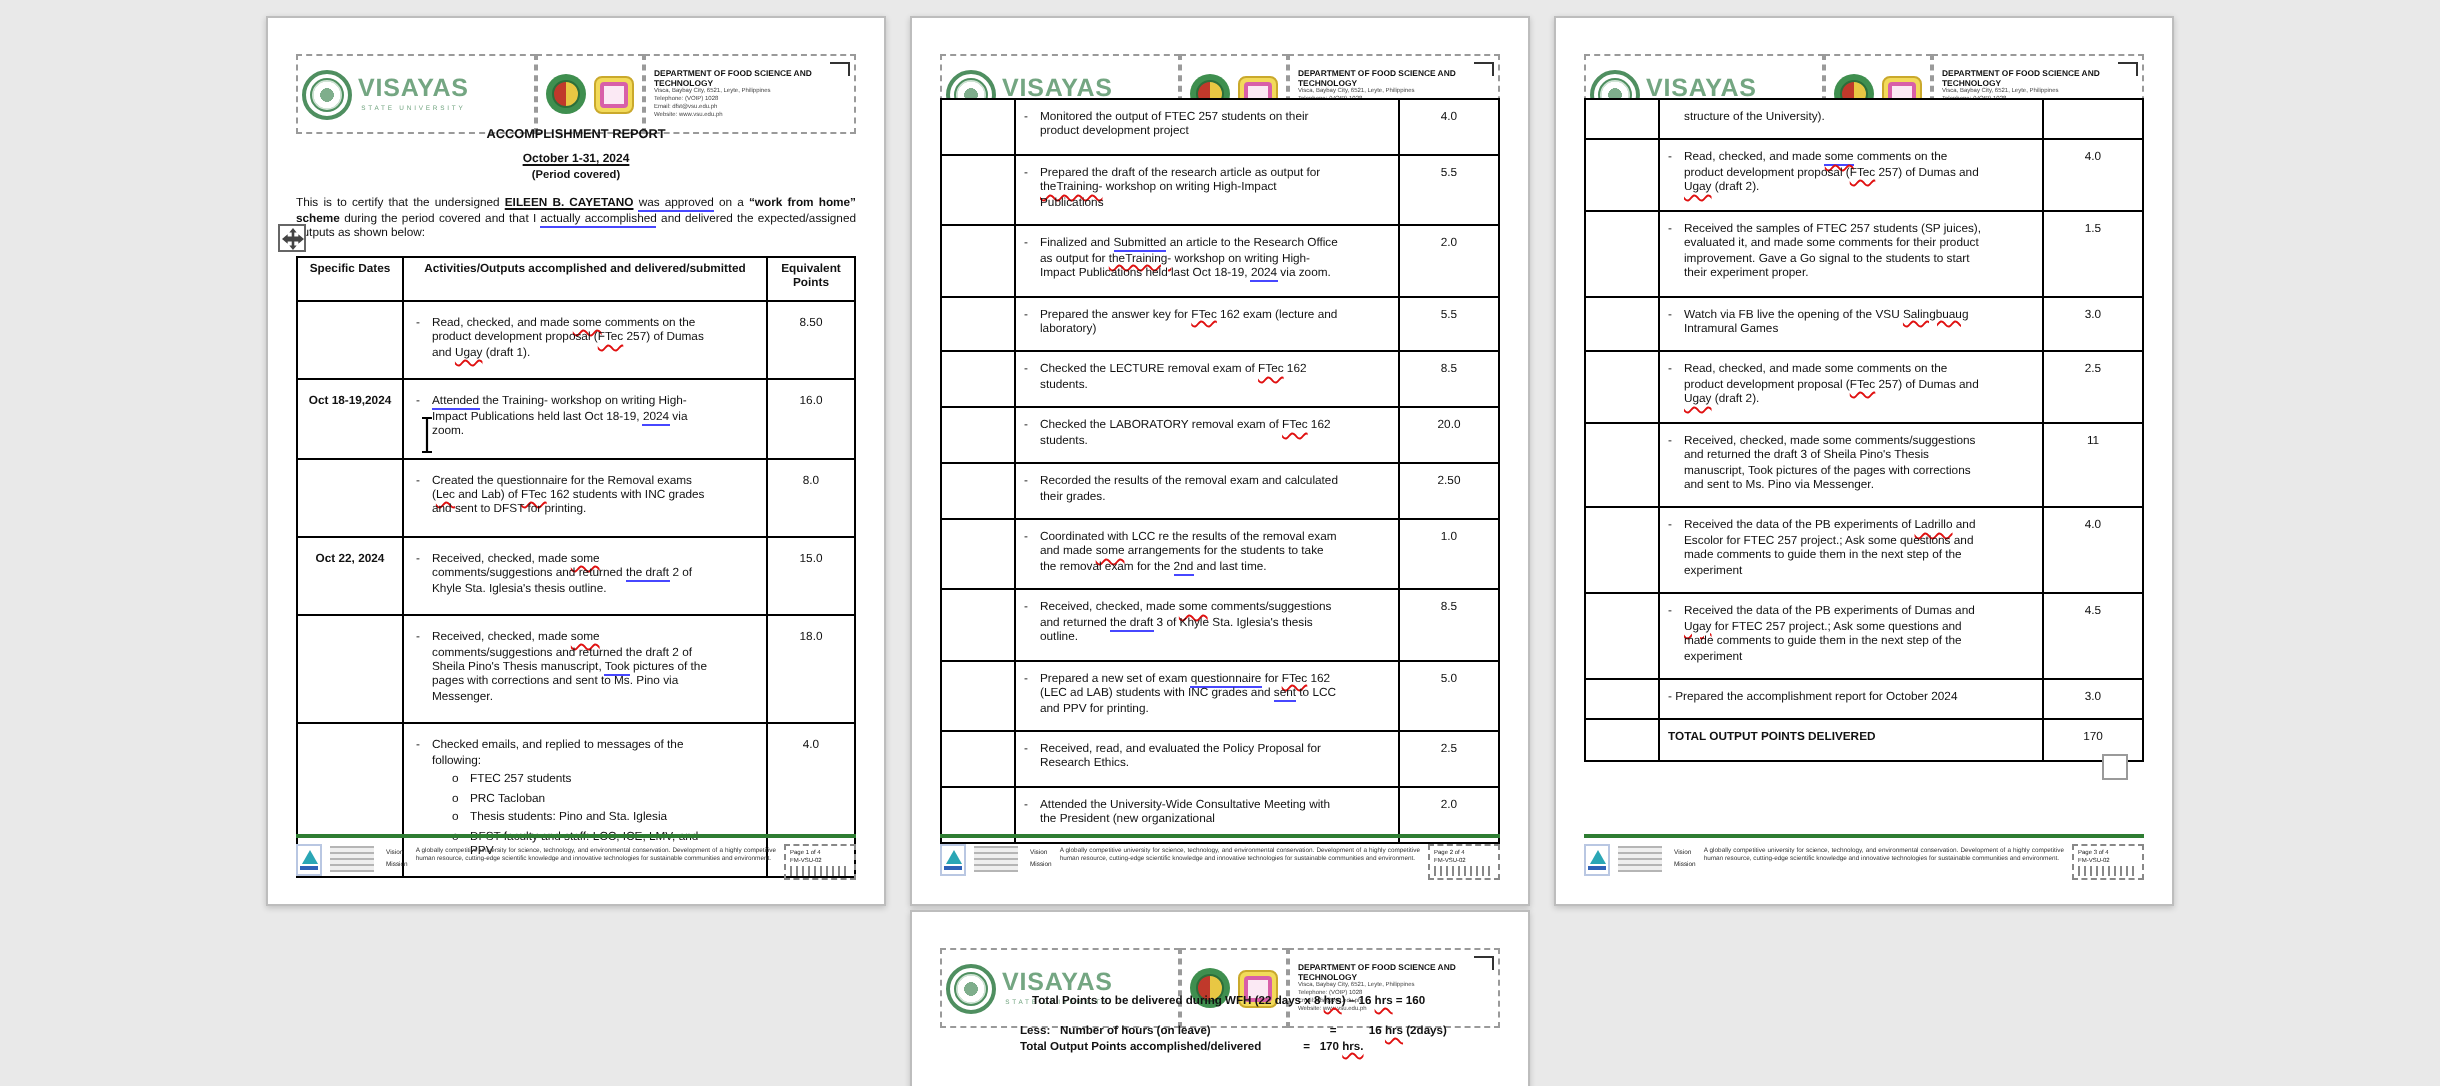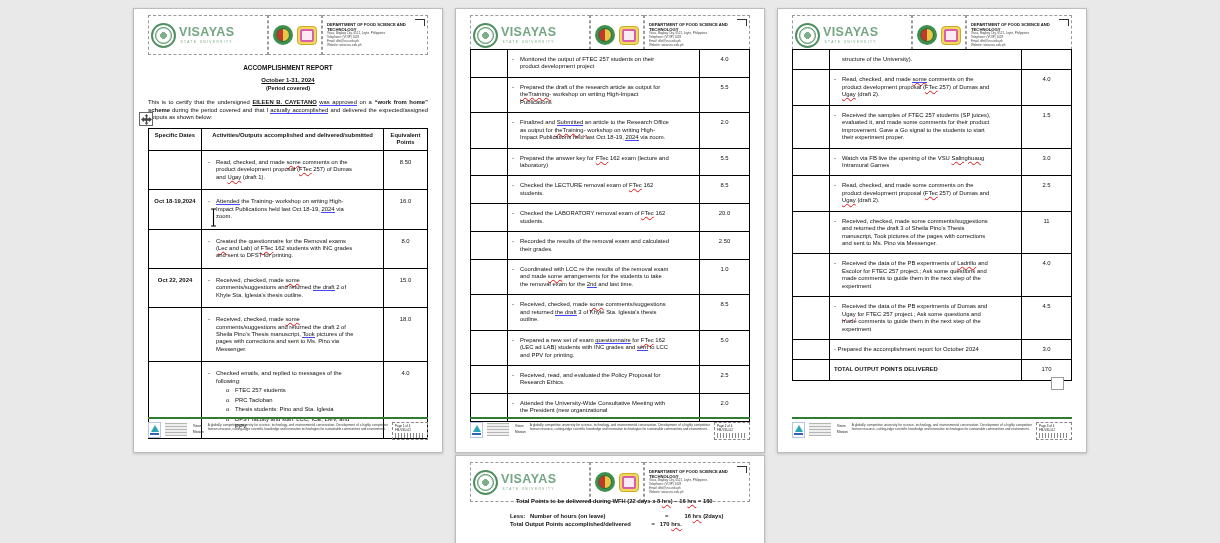--- a/index.html
+++ b/index.html
@@ -1,21 +1,21 @@
 <!DOCTYPE html>
 <html><head>
 <meta charset="utf-8">
 <style>
   html,body{margin:0;padding:0;width:1220px;height:543px;overflow:hidden;background:#e9e9e9;
     font-family:"Liberation Sans", sans-serif;color:#111;}
   .canvas{position:relative;width:1220px;height:543px;}
   .page{position:absolute;width:310px;height:445px;background:#fff;border:1px solid #bdbdbd;
     box-shadow:0 1px 3px rgba(0,0,0,.18);box-sizing:border-box;}
   
-  .hdr{position:absolute;top:6px;left:14px;right:14px;height:40px;display:flex;}
+  .hdr{position:absolute;top:18px;left:14px;right:14px;height:40px;display:flex;}
   .hbox{border:1px dashed #9a9a9a;box-sizing:border-box;height:100%;display:flex;align-items:center;background:#fff;}
   .hbox-univ{flex:0 0 120px;gap:3px;padding:2px 2px;}
   .hbox-logos{flex:0 0 54px;justify-content:center;gap:4px;}
   .hbox-dept{flex:1;flex-direction:column;align-items:flex-start;justify-content:center;padding:2px 4px;position:relative;}
   .seal{width:25px;height:25px;border-radius:50%;border:2px solid #4f8f60;display:flex;align-items:center;justify-content:center;background:#fff;flex:0 0 auto;box-sizing:border-box;}
   .seal-in{width:15px;height:15px;border-radius:50%;border:1px solid #4f8f60;
     background:radial-gradient(circle,#7fae8c 0 32%,#ffffff 33% 62%,#cfe3d4 63%);}
   .univ{display:flex;flex-direction:column;align-items:center;}
   .univ-name{font-size:12.5px;font-weight:bold;color:#74a682;letter-spacing:.4px;line-height:1;}
   .univ-sub{font-size:3.2px;color:#74a682;letter-spacing:1.4px;margin-top:1px;}

